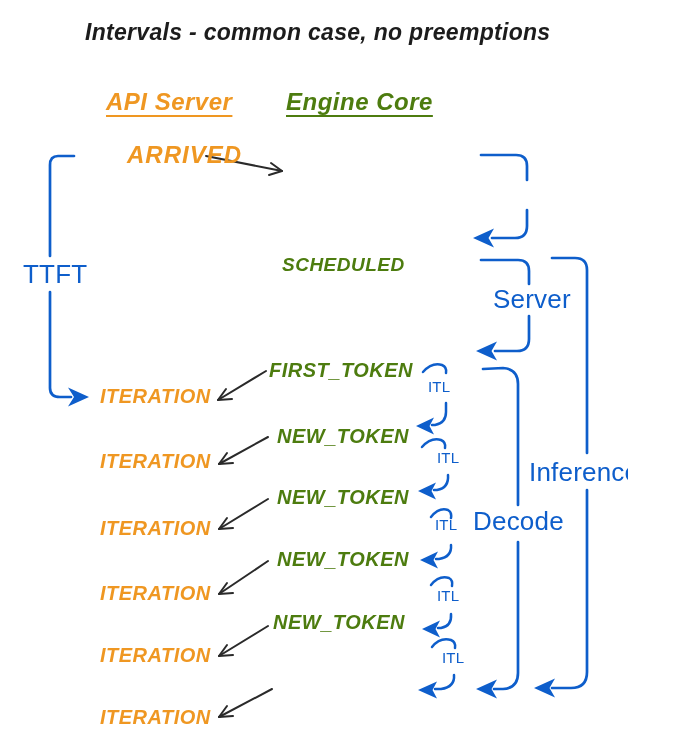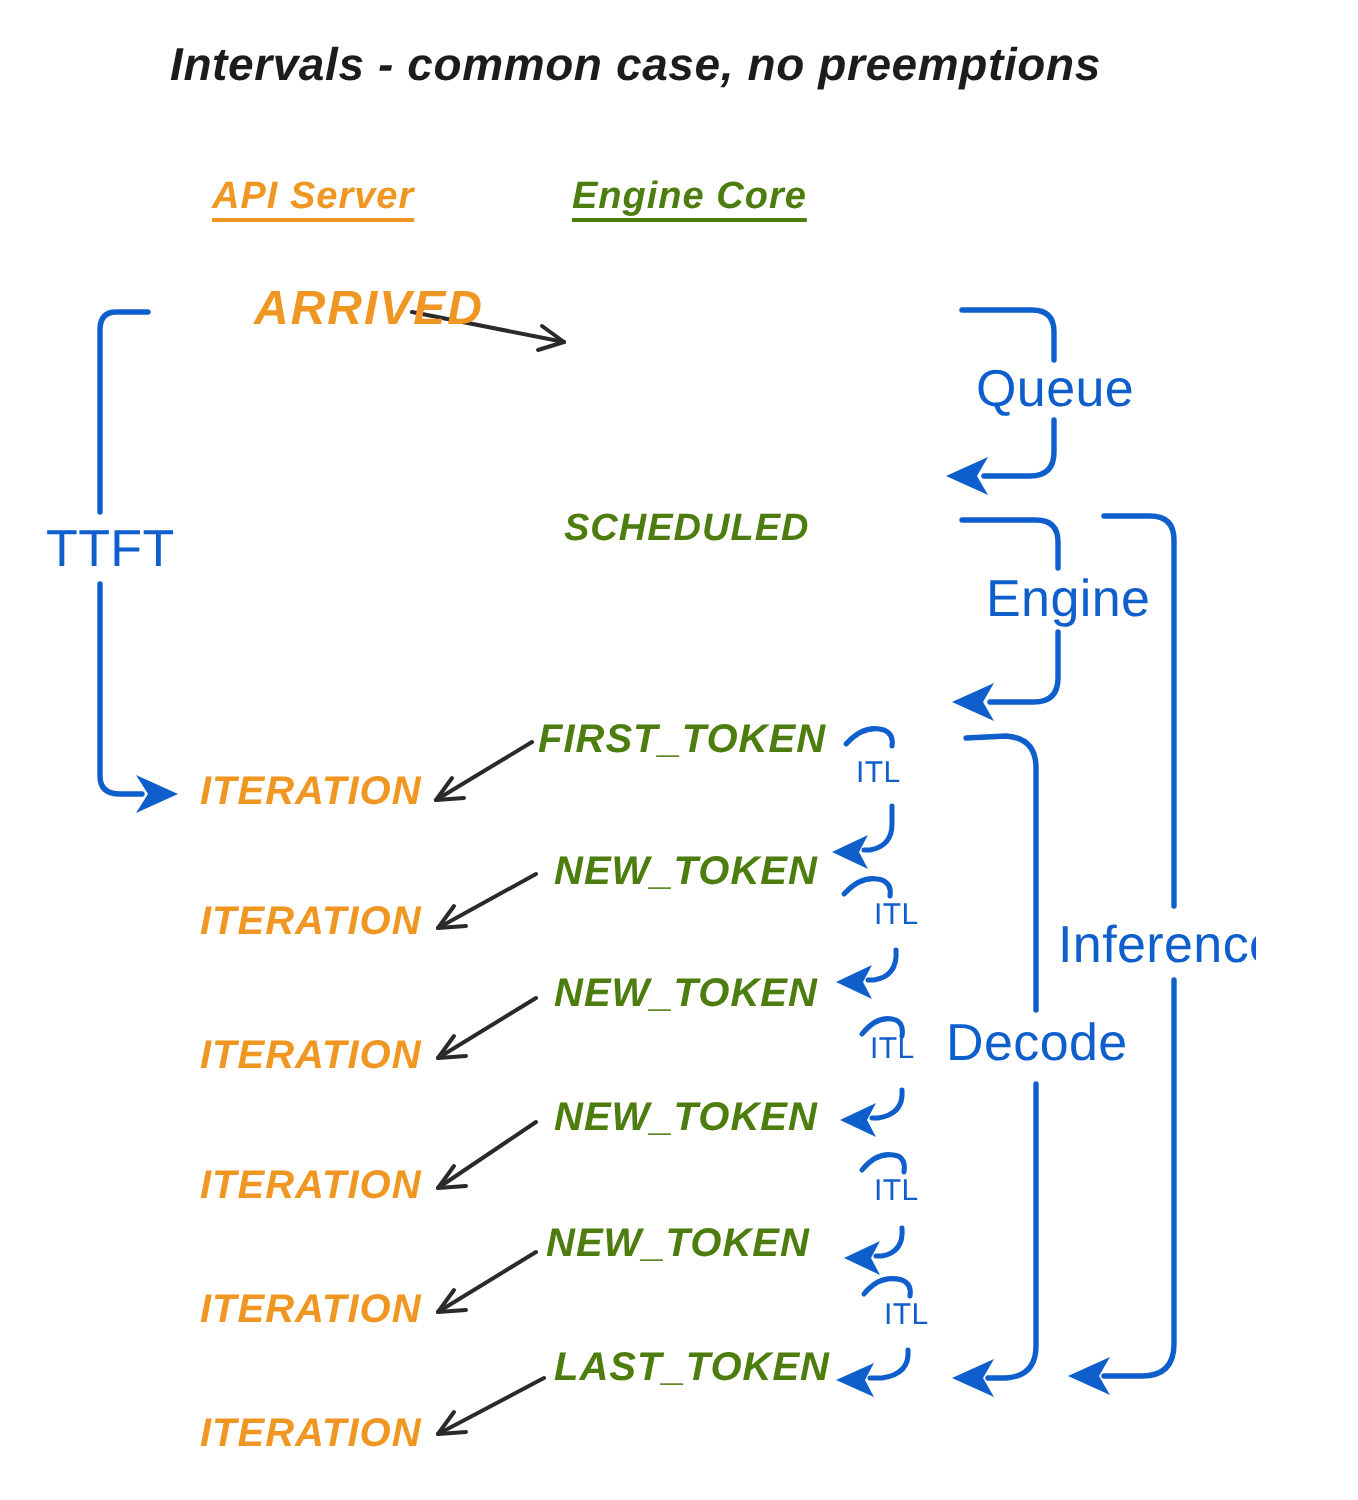--- a/index.html
+++ b/index.html
@@ -4,21 +4,21 @@
 <style>
   html,body{margin:0;padding:0;background:#ffffff;}
   .canvas{
     position:relative;width:628px;height:750px;background:#ffffff;overflow:hidden;
     font-family:"Liberation Sans",sans-serif;
   }
   .canvas svg{position:absolute;left:0;top:0;}
   .lbl{position:absolute;white-space:nowrap;line-height:1.05;}
   .hand{font-style:italic;font-weight:bold;letter-spacing:.5px;font-family:"Liberation Sans",sans-serif;}
   .title{font-size:23px;color:#1c1c1c;letter-spacing:.3px;}
-  .hdr{font-size:19px;text-decoration:underline;text-underline-offset:5px;text-decoration-thickness:2px;}
+  .hdr{font-size:24px;text-decoration:underline;text-underline-offset:5px;text-decoration-thickness:2px;}
   .orange{color:#ef9722;}
   .red{color:#4d7c0f;}
   .blue{color:#0e5ecb;font-style:normal;font-weight:normal;letter-spacing:.2px;}
   .ev-lg{font-size:24px;letter-spacing:1px;}
   .ev{font-size:20px;}
   .iv{font-size:26px;}
   .itl{font-size:15px;}
 </style>
 </head>
 <body>
@@ -140,25 +140,23 @@
   <div class="lbl hand ev orange" style="left:100px;top:583px;">ITERATION</div>
   <div class="lbl hand ev orange" style="left:100px;top:645px;">ITERATION</div>
   <div class="lbl hand ev orange" style="left:100px;top:707px;">ITERATION</div>
 
   <div class="lbl hand red" style="left:282px;top:255px;font-size:19px;">SCHEDULED</div>
   <div class="lbl hand ev red" style="left:269px;top:360px;">FIRST_TOKEN</div>
   <div class="lbl hand ev red" style="left:277px;top:426px;">NEW_TOKEN</div>
   <div class="lbl hand ev red" style="left:277px;top:487px;">NEW_TOKEN</div>
   <div class="lbl hand ev red" style="left:277px;top:549px;">NEW_TOKEN</div>
   <div class="lbl hand ev red" style="left:273px;top:612px;">NEW_TOKEN</div>
-  <div class="lbl hand ev red" style="left:277px;top:674px;">LAST_TOKEN</div>
 
   <div class="lbl blue iv" style="left:23px;top:261px;">TTFT</div>
-  <div class="lbl blue iv" style="left:488px;top:181px;">Queue</div>
-  <div class="lbl blue iv" style="left:493px;top:286px;">Engine</div>
+  <div class="lbl blue iv" style="left:493px;top:286px;">Server</div>
   <div class="lbl blue iv" style="left:473px;top:508px;">Decode</div>
   <div class="lbl blue iv" style="left:529px;top:459px;">Inference</div>
   <div class="lbl blue itl" style="left:428px;top:379px;">ITL</div>
   <div class="lbl blue itl" style="left:437px;top:450px;">ITL</div>
   <div class="lbl blue itl" style="left:435px;top:517px;">ITL</div>
   <div class="lbl blue itl" style="left:437px;top:588px;">ITL</div>
   <div class="lbl blue itl" style="left:442px;top:650px;">ITL</div>
 
 </div>
 

